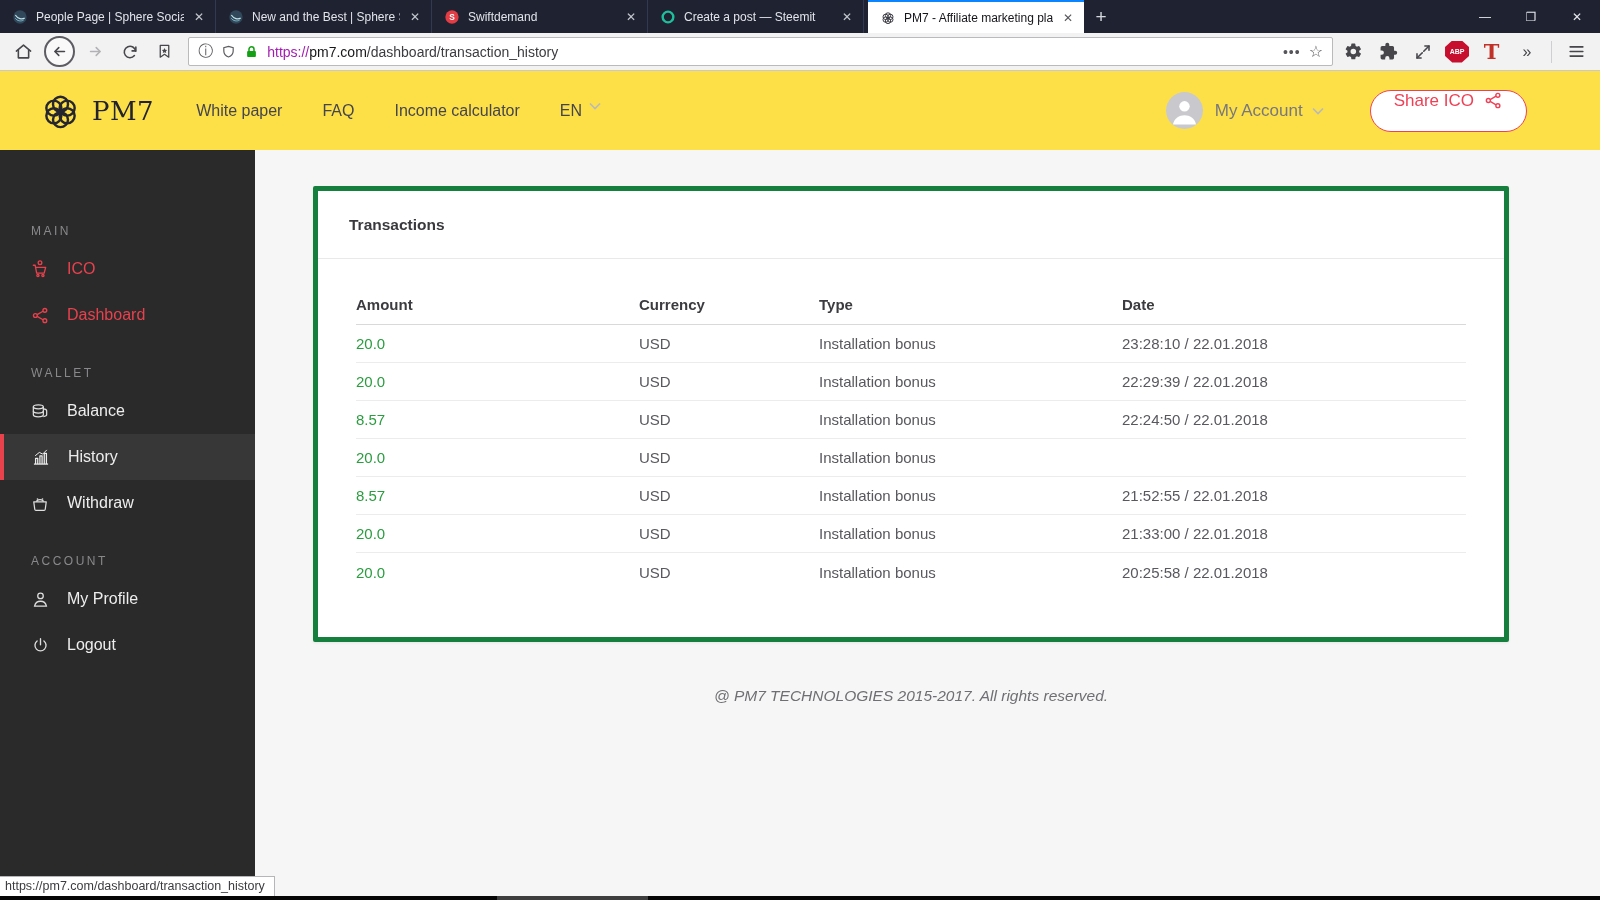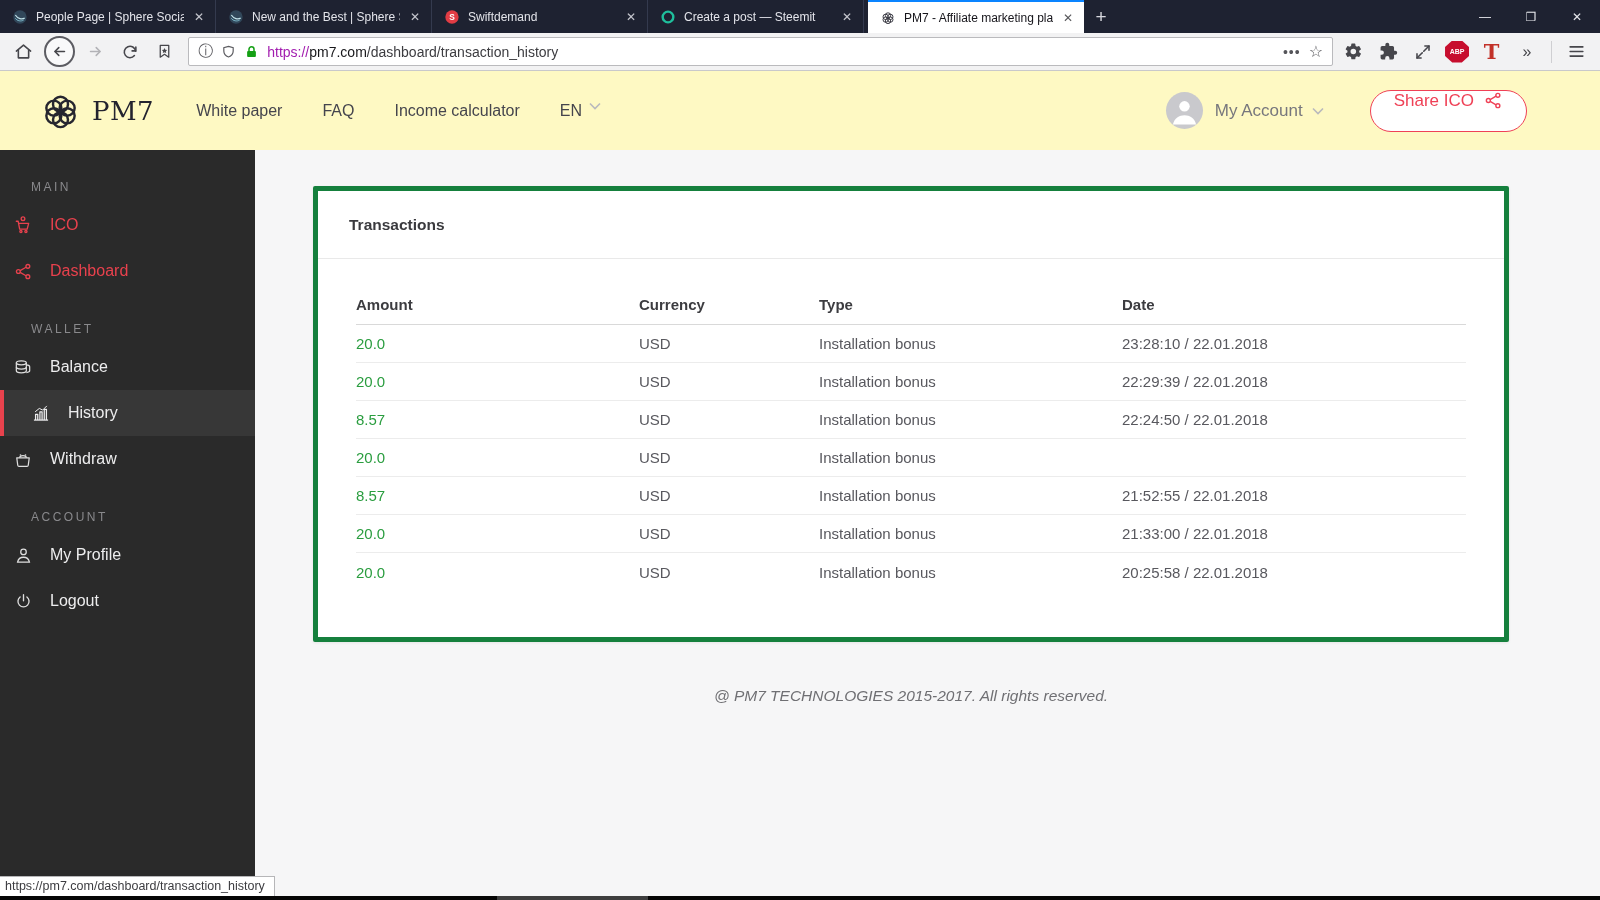--- a/index.html
+++ b/index.html
@@ -28,37 +28,37 @@
   .url-text .scheme { color:#a21caf; }
   .url-text .domain { color:#17171a; }
   .url-actions { color:#55555a; font-size:14px; letter-spacing:1px; }
   .url-star { color:#55555a; font-size:16px; }
   .abp-badge { width:24px; height:22px; background:#c70e2e; color:#fff; font-size:7px; font-weight:bold; display:flex; align-items:center; justify-content:center; clip-path:polygon(30% 0,70% 0,100% 30%,100% 70%,70% 100%,30% 100%,0 70%,0 30%); }
   .t-icon { color:#c23128; font-family:"DejaVu Serif", serif; font-size:21px; font-weight:bold; }
   .chev2 { font-size:16px; color:#46464b; letter-spacing:-2px; }
   .vsep { width:1px; height:22px; background:#cfcfd2; margin:0 4px; }
 
   
-  .site-header { height:79px; background:#fef9c3; display:flex; align-items:center; padding-left:38px; }
+  .site-header { height:79px; background:#fde047; display:flex; align-items:center; padding-left:38px; }
   .logo { display:flex; align-items:center; gap:9px; }
   .logo-text { font-family:"DejaVu Serif", serif; font-size:26px; color:#23232f; letter-spacing:.5px; }
   .nav { display:flex; gap:40px; margin-left:42px; font-size:16px; color:#45454d; }
   .nav-item { cursor:pointer; }
   .lang { display:flex; align-items:flex-start; gap:7px; margin-left:40px; font-size:16px; color:#45454d; cursor:pointer; }
   .header-right { margin-left:auto; display:flex; align-items:center; margin-right:73px; }
   .avatar { width:37px; height:37px; border-radius:50%; background:#c9c9cd; display:flex; align-items:flex-end; justify-content:center; overflow:hidden; }
   .account { margin-left:12px; font-size:17px; color:#77777d; display:flex; align-items:center; gap:9px; cursor:pointer; }
   .share-btn { margin-left:46px; height:42px; padding:0 23px; border:1.5px solid #ef4156; border-radius:23px; background:#fff; color:#ef4156; font-size:17px; display:flex; align-items:flex-start; gap:10px; cursor:pointer; }
 
   
   .site-body { display:flex; height:746px; }
   .sidebar { width:255px; flex:0 0 255px; background:#2a2a2a; padding-top:22px; }
-  .side-heading { height:30px; display:flex; align-items:center; padding-left:31px; color:#89898c; font-size:12px; letter-spacing:2.5px; }
+  .side-heading { height:30px; display:flex; align-items:center; padding-left:31px; color:#89898c; font-size:12px; letter-spacing:2.5px;margin-top:44px; }
   .side-heading.gap { margin-top:20px; }
-  .side-item { height:46px; display:flex; align-items:center; gap:17px; padding-left:13px; color:#ededee; font-size:16px; cursor:pointer; }
+  .side-item { height:46px; display:flex; align-items:center; gap:17px; padding-left:30px; color:#ededee; font-size:16px; cursor:pointer; }
   .side-item .sicon { width:20px; display:flex; justify-content:center; }
   .side-item.red { color:#e8414d; }
   .side-item.active { background:#373737; border-left:4px solid #e8424d; padding-left:27px; }
 
   .main-area { flex:1; background:#f6f6f7; }
   .card { width:1196px; margin:36px 0 0 58px; background:#fff; border:5px solid #15803d; border-radius:2px; box-shadow:0 1px 3px rgba(0,0,0,.07); }
   .card-header { height:68px; border-bottom:1px solid #e9e9e9; display:flex; align-items:center; padding-left:31px; font-size:15.5px; font-weight:bold; color:#3a3a3e; }
   .table-wrap { padding:26px 38px 46px 38px; }
   .trow { display:grid; grid-template-columns:283px 180px 303px 1fr; align-items:center; height:38px; font-size:15px; color:#58585e; border-bottom:1px solid #ececec; }
   .trow.thead { height:40px; font-weight:bold; color:#3c3c40; border-bottom:1px solid #d9d9d9; }

